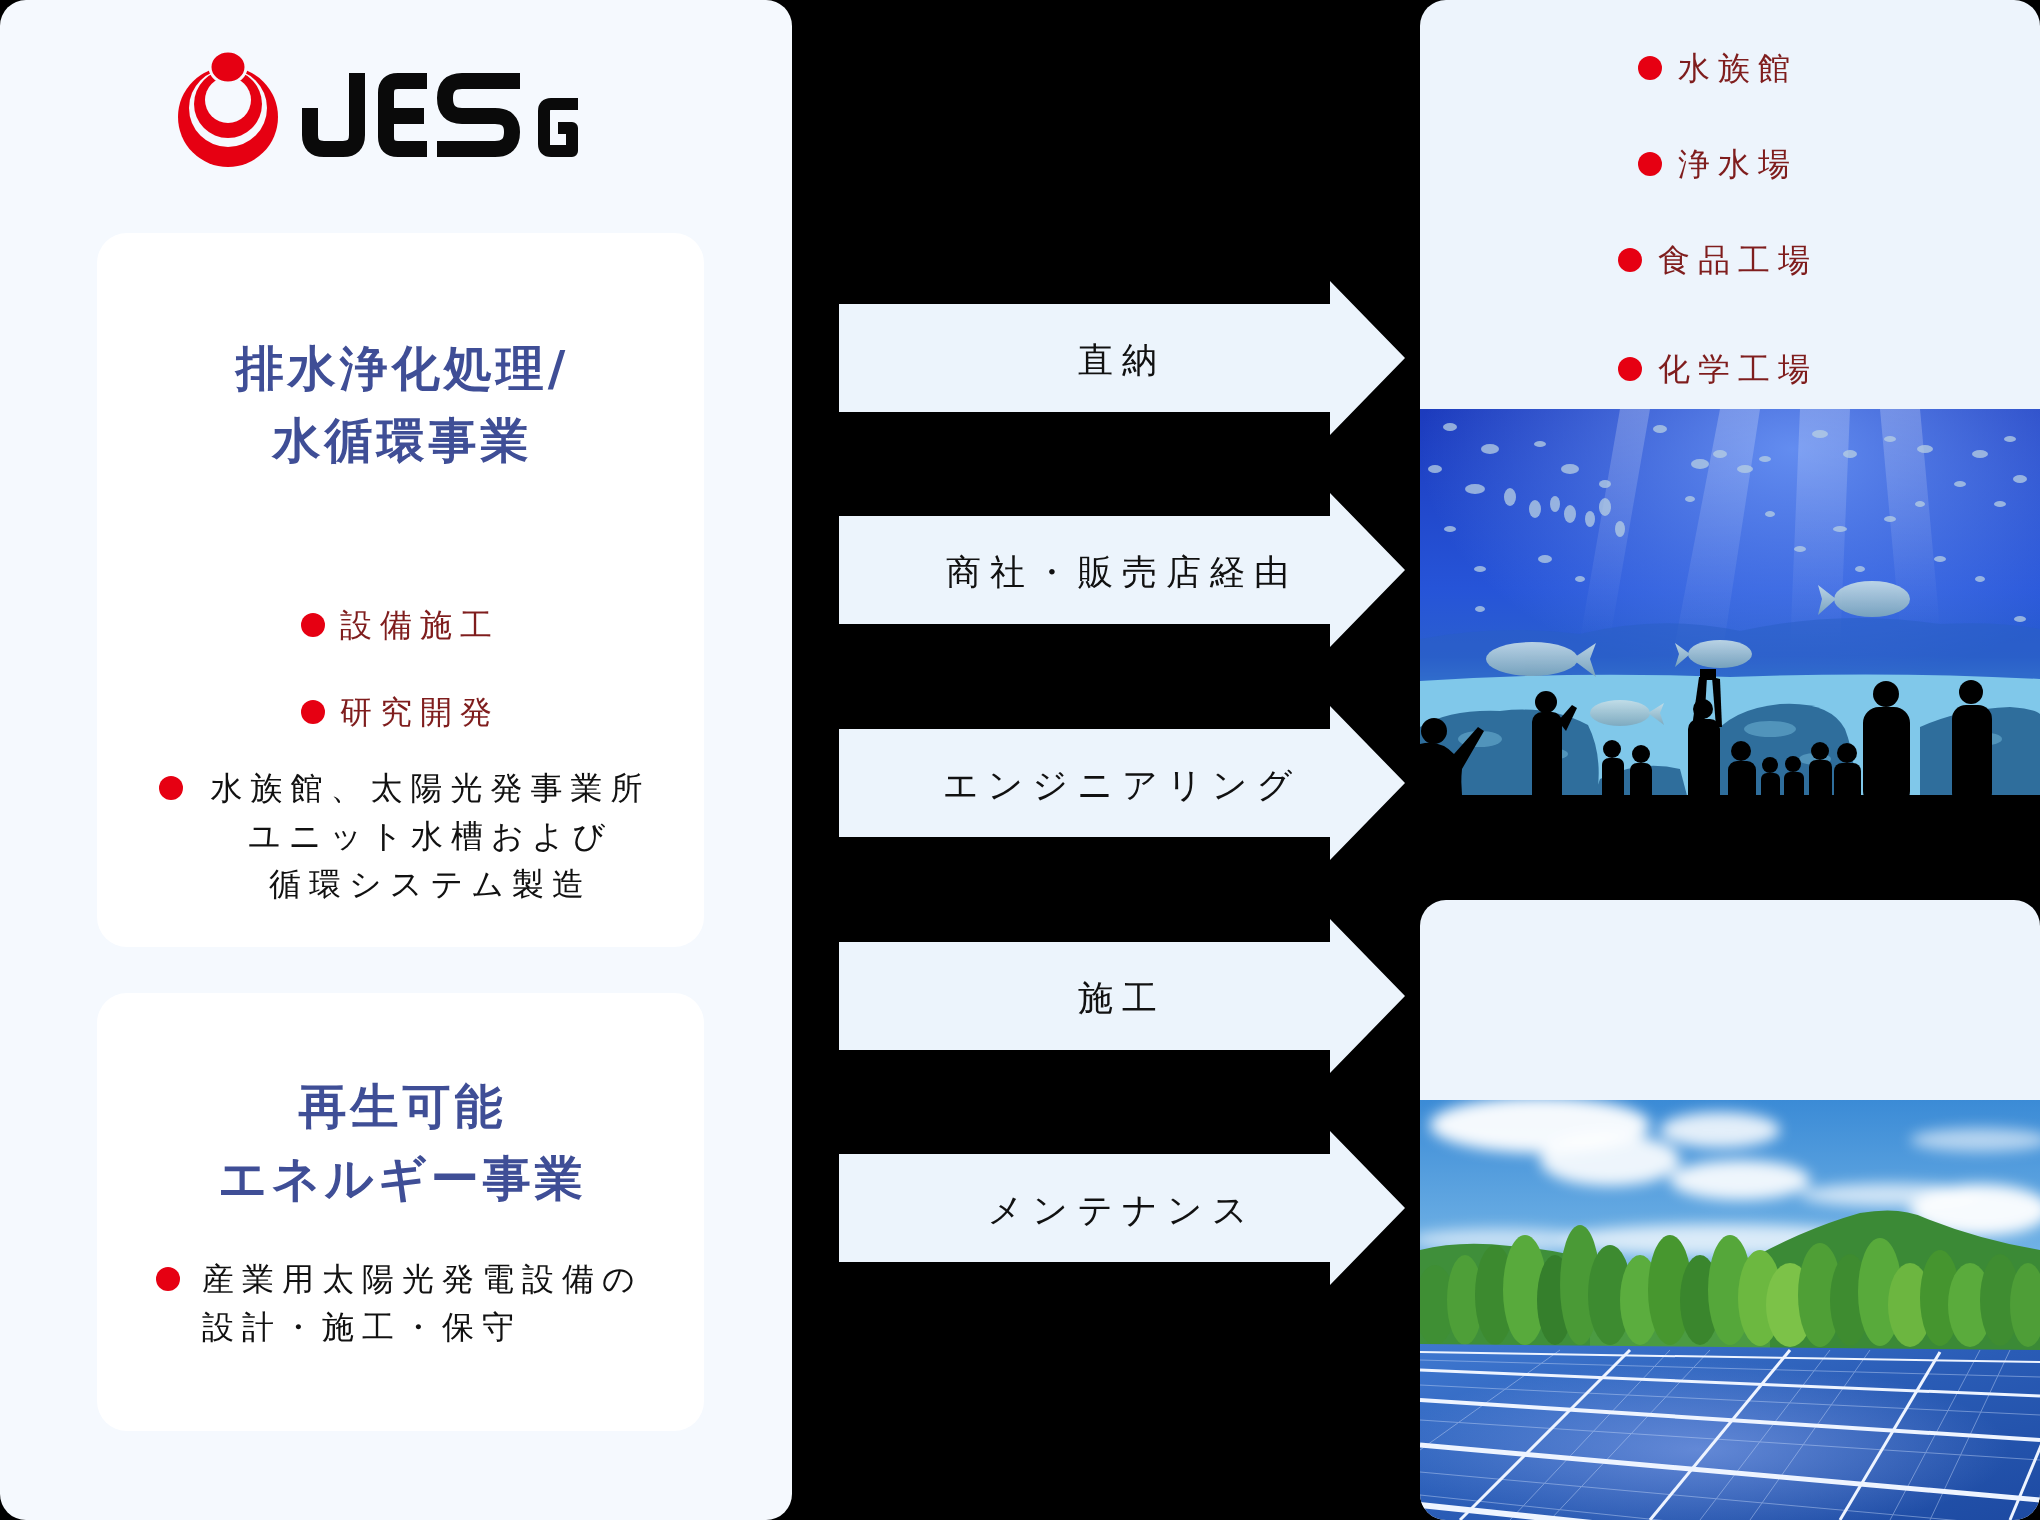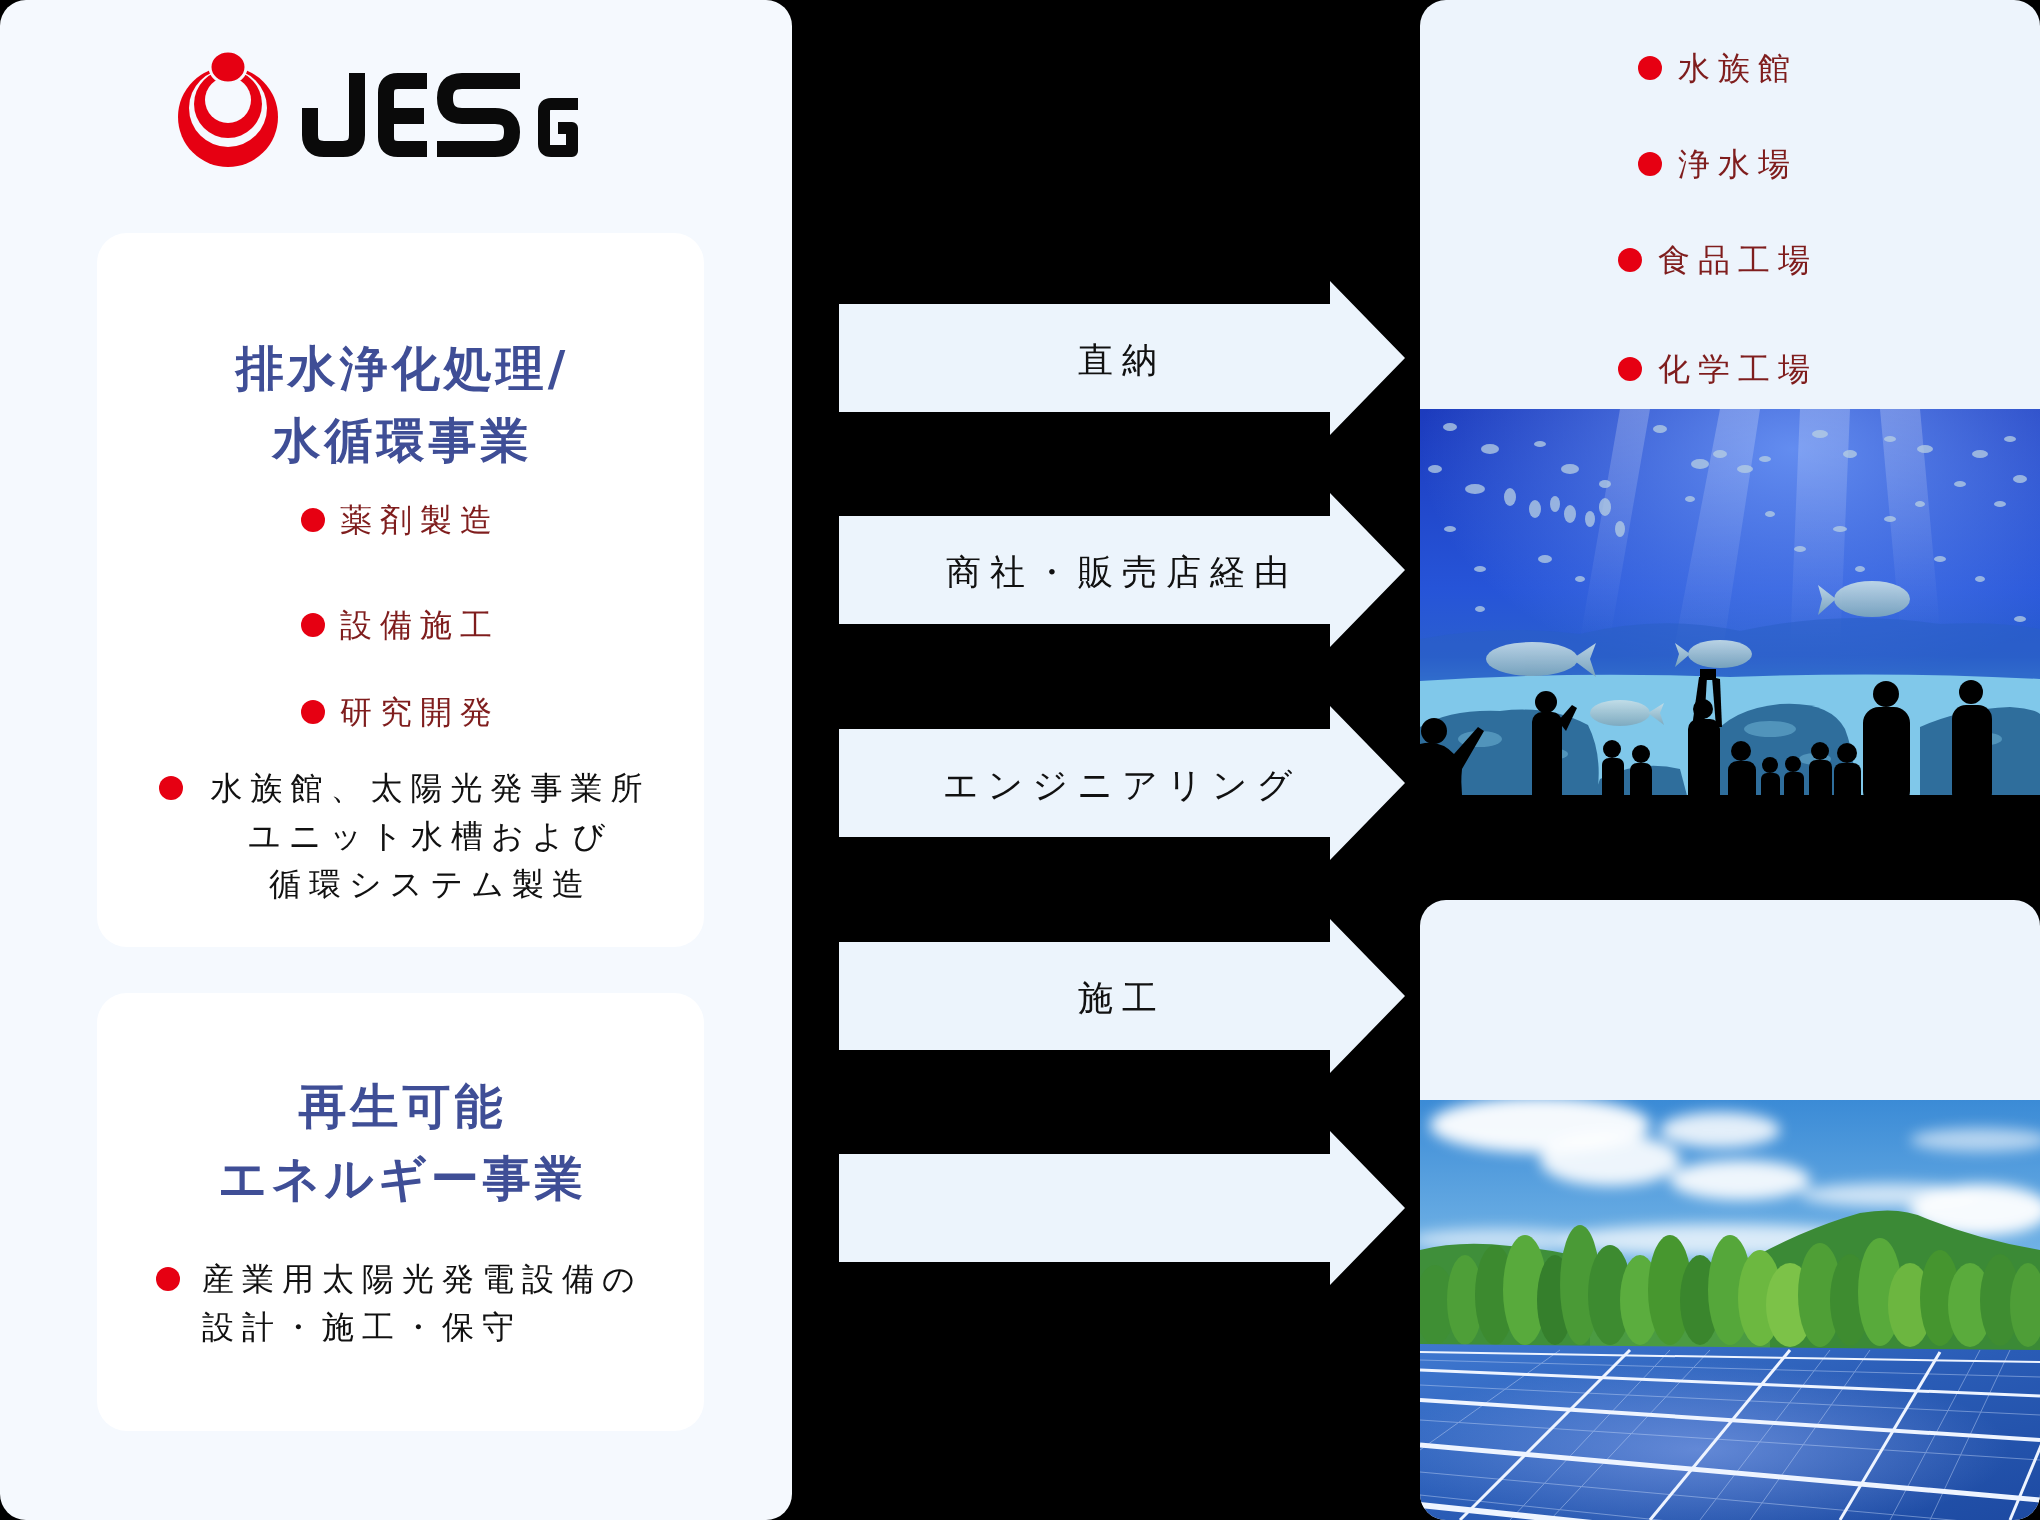--- a/index.html
+++ b/index.html
@@ -82,24 +82,20 @@
       </g>
     </svg>
   </div>
 
   <div class="card card1">
     <div class="heading" style="top:74px;margin-top:25px;">
       <span>排水浄化処理/</span><br>
       <span>水循環事業</span>
     </div>
 
-    <div class="bullet-row" style="top:267px;">
-      <span class="dot"></span>
-      <span class="btext">薬剤製造</span>
-    </div>
     <div class="bullet-row" style="top:364px;margin-top:8px;">
       <span class="dot"></span>
       <span class="btext">設備施工</span>
     </div>
     <div class="bullet-row" style="top:459px;">
       <span class="dot"></span>
       <span class="btext">研究開発</span>
     </div>
 
     <span class="dot abs-dot" style="left:62px; top:543px;"></span>
@@ -144,20 +140,21 @@
 <div class="arrow" style="top:919px;">
   <svg width="566" height="154" viewBox="0 0 566 154">
     <polygon points="0,23 491,23 491,0 566,77 491,154 491,131 0,131" fill="#ecf4fc"></polygon>
   </svg>
   <div class="arrow-label">施工</div>
 </div>
 <div class="arrow" style="top:1131px;">
   <svg width="566" height="154" viewBox="0 0 566 154">
     <polygon points="0,23 491,23 491,0 566,77 491,154 491,131 0,131" fill="#ecf4fc"></polygon>
   </svg>
+  <div class="arrow-label">メンテナンス</div>
 </div>
 
 <div class="rpanel rp1">
   <div class="bullet-row" style="top:48px;">
     <span class="dot"></span>
     <span class="btext">水族館</span>
   </div>
   <div class="bullet-row" style="top:144px;">
     <span class="dot"></span>
     <span class="btext">浄水場</span>

